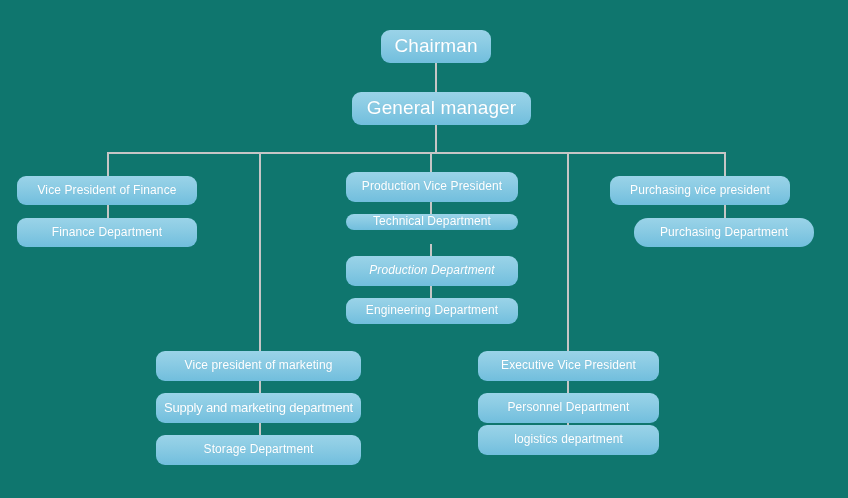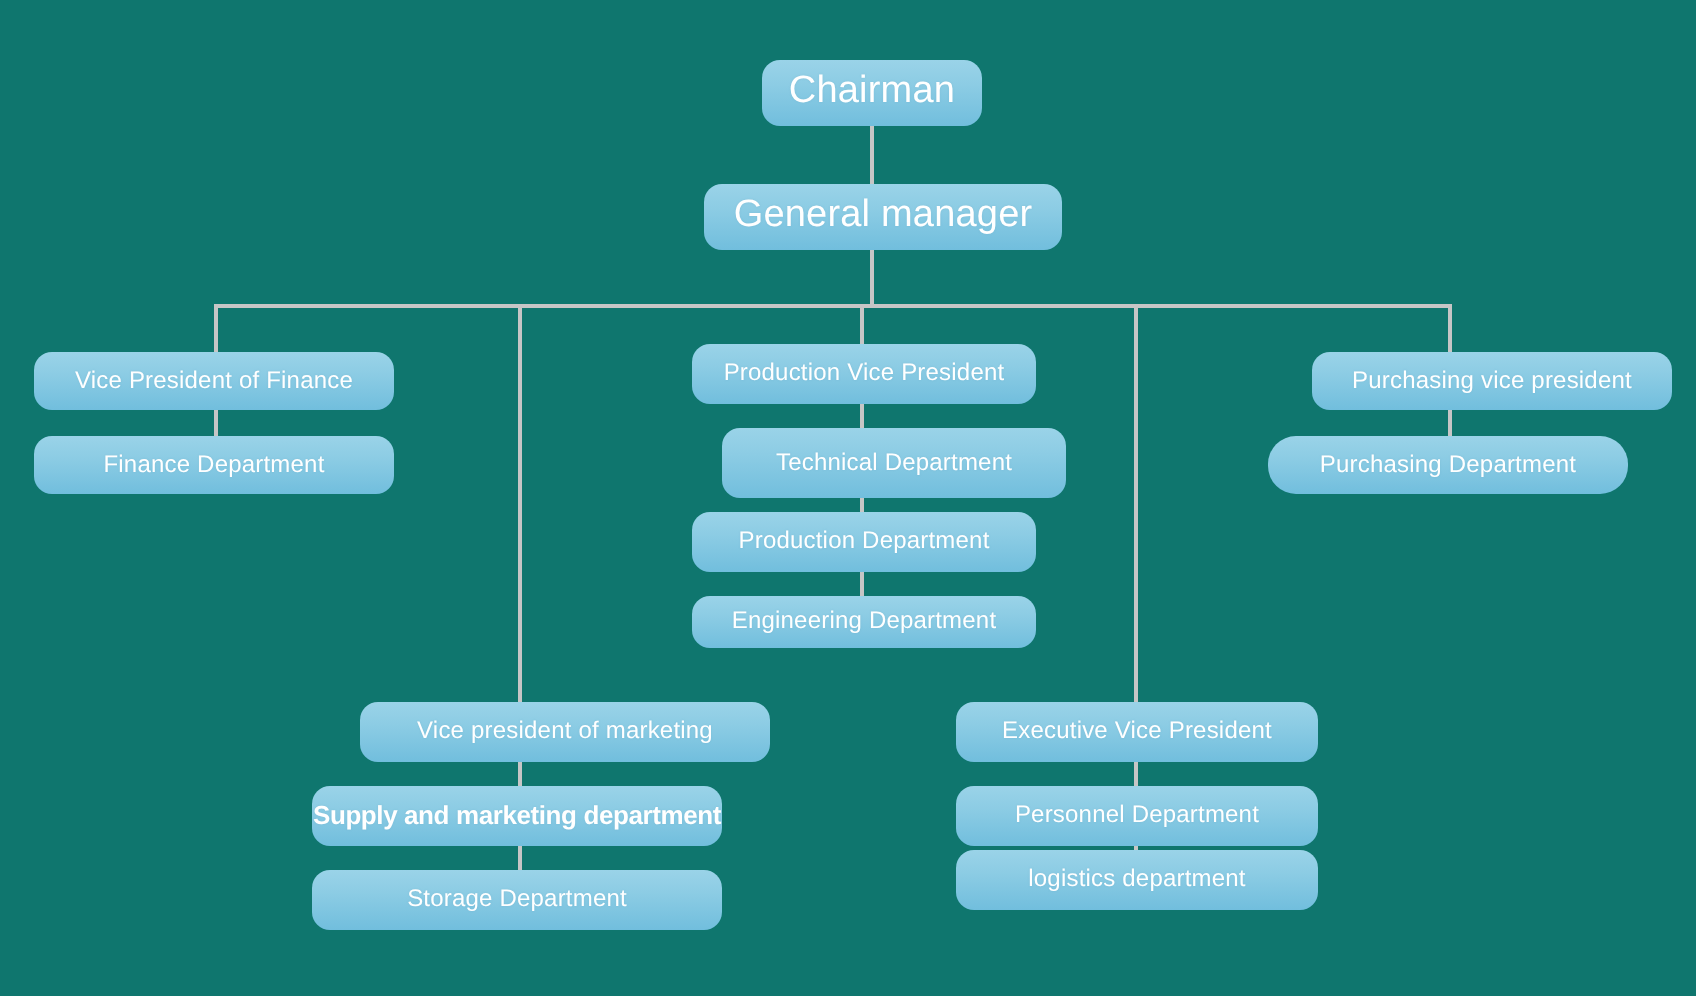--- a/index.html
+++ b/index.html
@@ -80,28 +80,28 @@
   <div class="line v" style="left:567px; top:423px; height:12px;"></div>
 
   <div class="node big" style="left:381px; top:30px; width:110px; height:33px;">Chairman</div>
 
   <div class="node huge" style="left:352px; top:92px; width:179px; height:33px;">General manager</div>
 
   <div class="node mid" style="left:17px; top:176px; width:180px; height:29px;">Vice President of Finance</div>
   <div class="node mid" style="left:17px; top:218px; width:180px; height:29px;">Finance Department</div>
 
   <div class="node mid" style="left:346px; top:172px; width:172px; height:30px;">Production Vice President</div>
-  <div class="node mid" style="left:346px; top:214px; width:172px; height:35px;margin-left:15px;">Technical Department</div>
-  <div class="node mid" style="left:346px; top:256px; width:172px; height:30px;">Production Department</div>
+  <div class="node mid" style="left:346px; top:214px; width:172px; height:16px;">Technical Department</div>
+  <div class="node mid" style="left:346px; top:256px; width:172px; height:30px;font-style:italic;">Production Department</div>
   <div class="node mid" style="left:346px; top:298px; width:172px; height:26px;">Engineering Department</div>
 
-  <div class="node mid" style="left:656px; top:176px; width:180px; height:29px;">Purchasing vice president</div>
+  <div class="node mid" style="left:610px; top:176px; width:180px; height:29px;">Purchasing vice president</div>
   <div class="node mid" style="left:634px; top:218px; width:180px; height:29px;border-radius:14px;">Purchasing Department</div>
 
-  <div class="node mid" style="left:156px; top:351px; width:205px; height:30px;margin-left:24px;">Vice president of marketing</div>
-  <div class="node tight" style="left:156px; top:393px; width:205px; height:30px;font-weight:bold;">Supply and marketing department</div>
+  <div class="node mid" style="left:156px; top:351px; width:205px; height:30px;">Vice president of marketing</div>
+  <div class="node tight" style="left:156px; top:393px; width:205px; height:30px;">Supply and marketing department</div>
   <div class="node mid" style="left:156px; top:435px; width:205px; height:30px;">Storage Department</div>
 
   <div class="node mid" style="left:478px; top:351px; width:181px; height:30px;">Executive Vice President</div>
   <div class="node mid" style="left:478px; top:393px; width:181px; height:30px;">Personnel Department</div>
   <div class="node mid" style="left:478px; top:425px; width:181px; height:30px;">logistics department</div>
 
 </div>
 
 </body></html>

